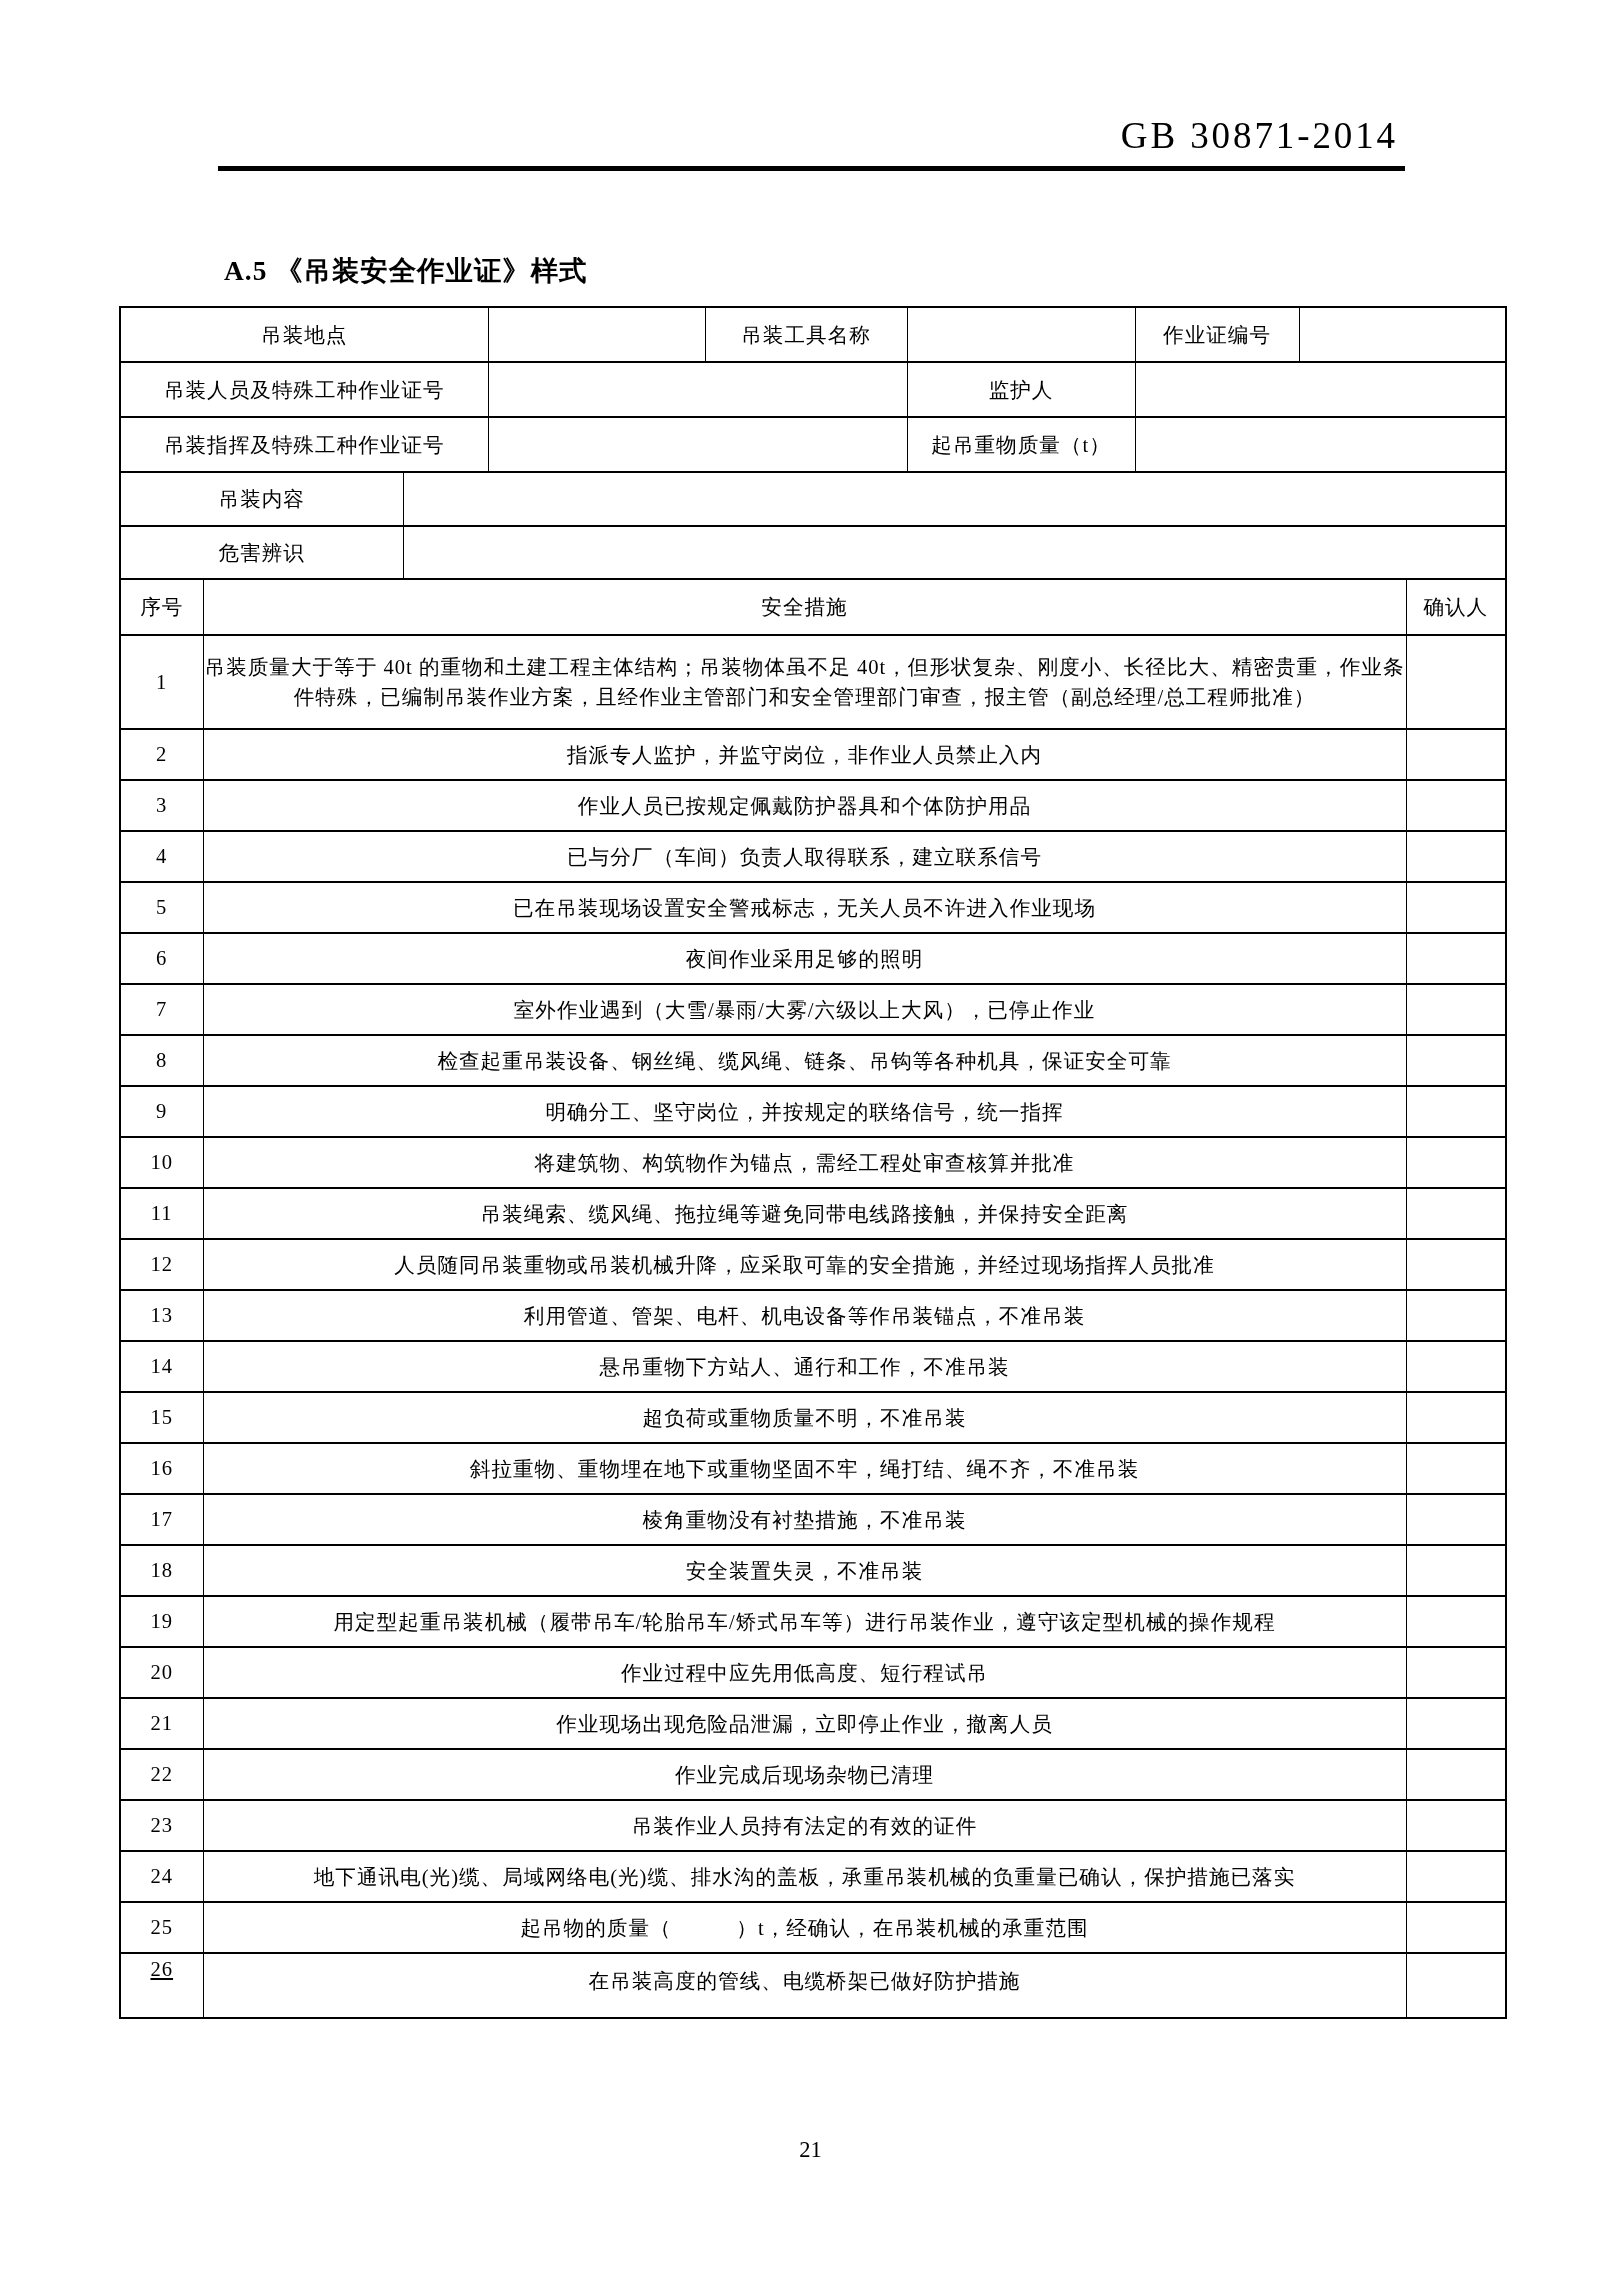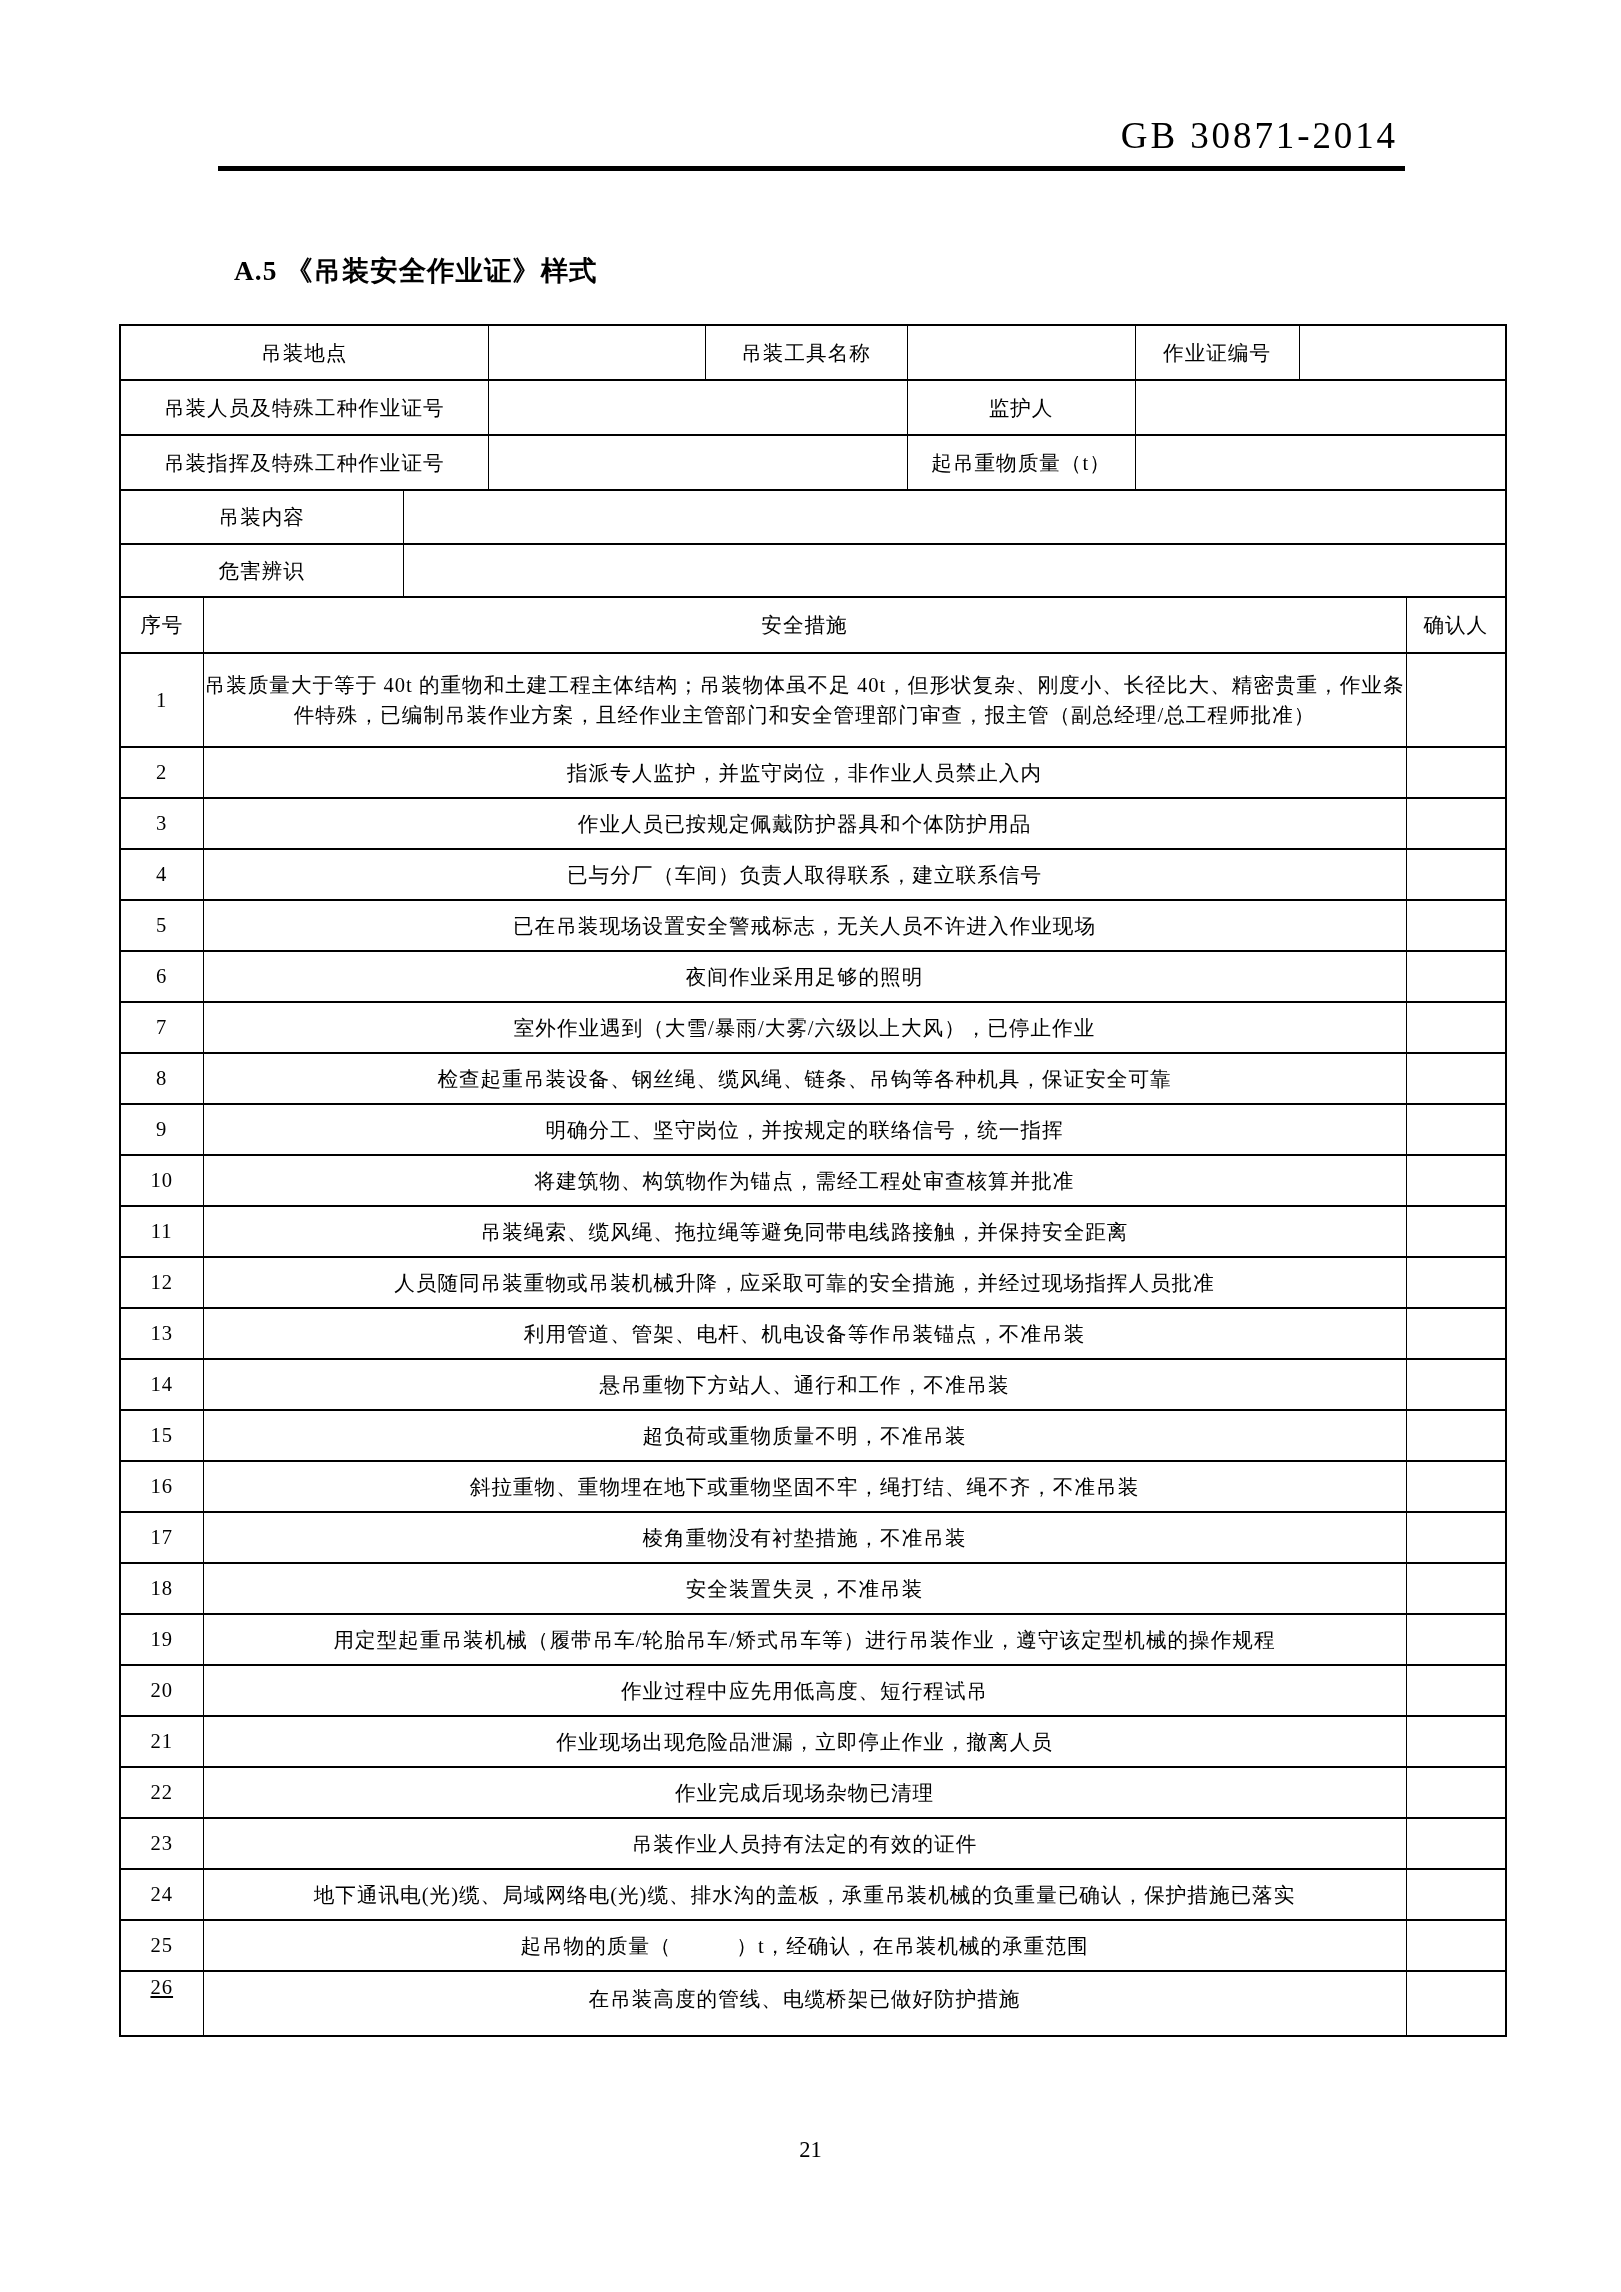--- a/index.html
+++ b/index.html
@@ -23,31 +23,31 @@
   .header-rule {
     position: absolute;
     left: 218px;
     top: 166px;
     width: 1187px;
     height: 4.9px;
     background: #000000;
   }
   .section-title {
     position: absolute;
-    left: 234px;
+    left: 224px;
     top: 253px;
     font-size: 27.4px;
     font-weight: bold;
     letter-spacing: 1px;
     white-space: nowrap;
   }
   table.permit {
     position: absolute;
     left: 119px;
-    top: 324px;
+    top: 306px;
     width: 1386px;
     border-collapse: collapse;
     table-layout: fixed;
     border: 2px solid #000000;
   }
   table.permit td {
     border: 1px solid #000000;
     border-top: 2px solid #000000;
     border-bottom: 2px solid #000000;
     font-size: 20.6px;

